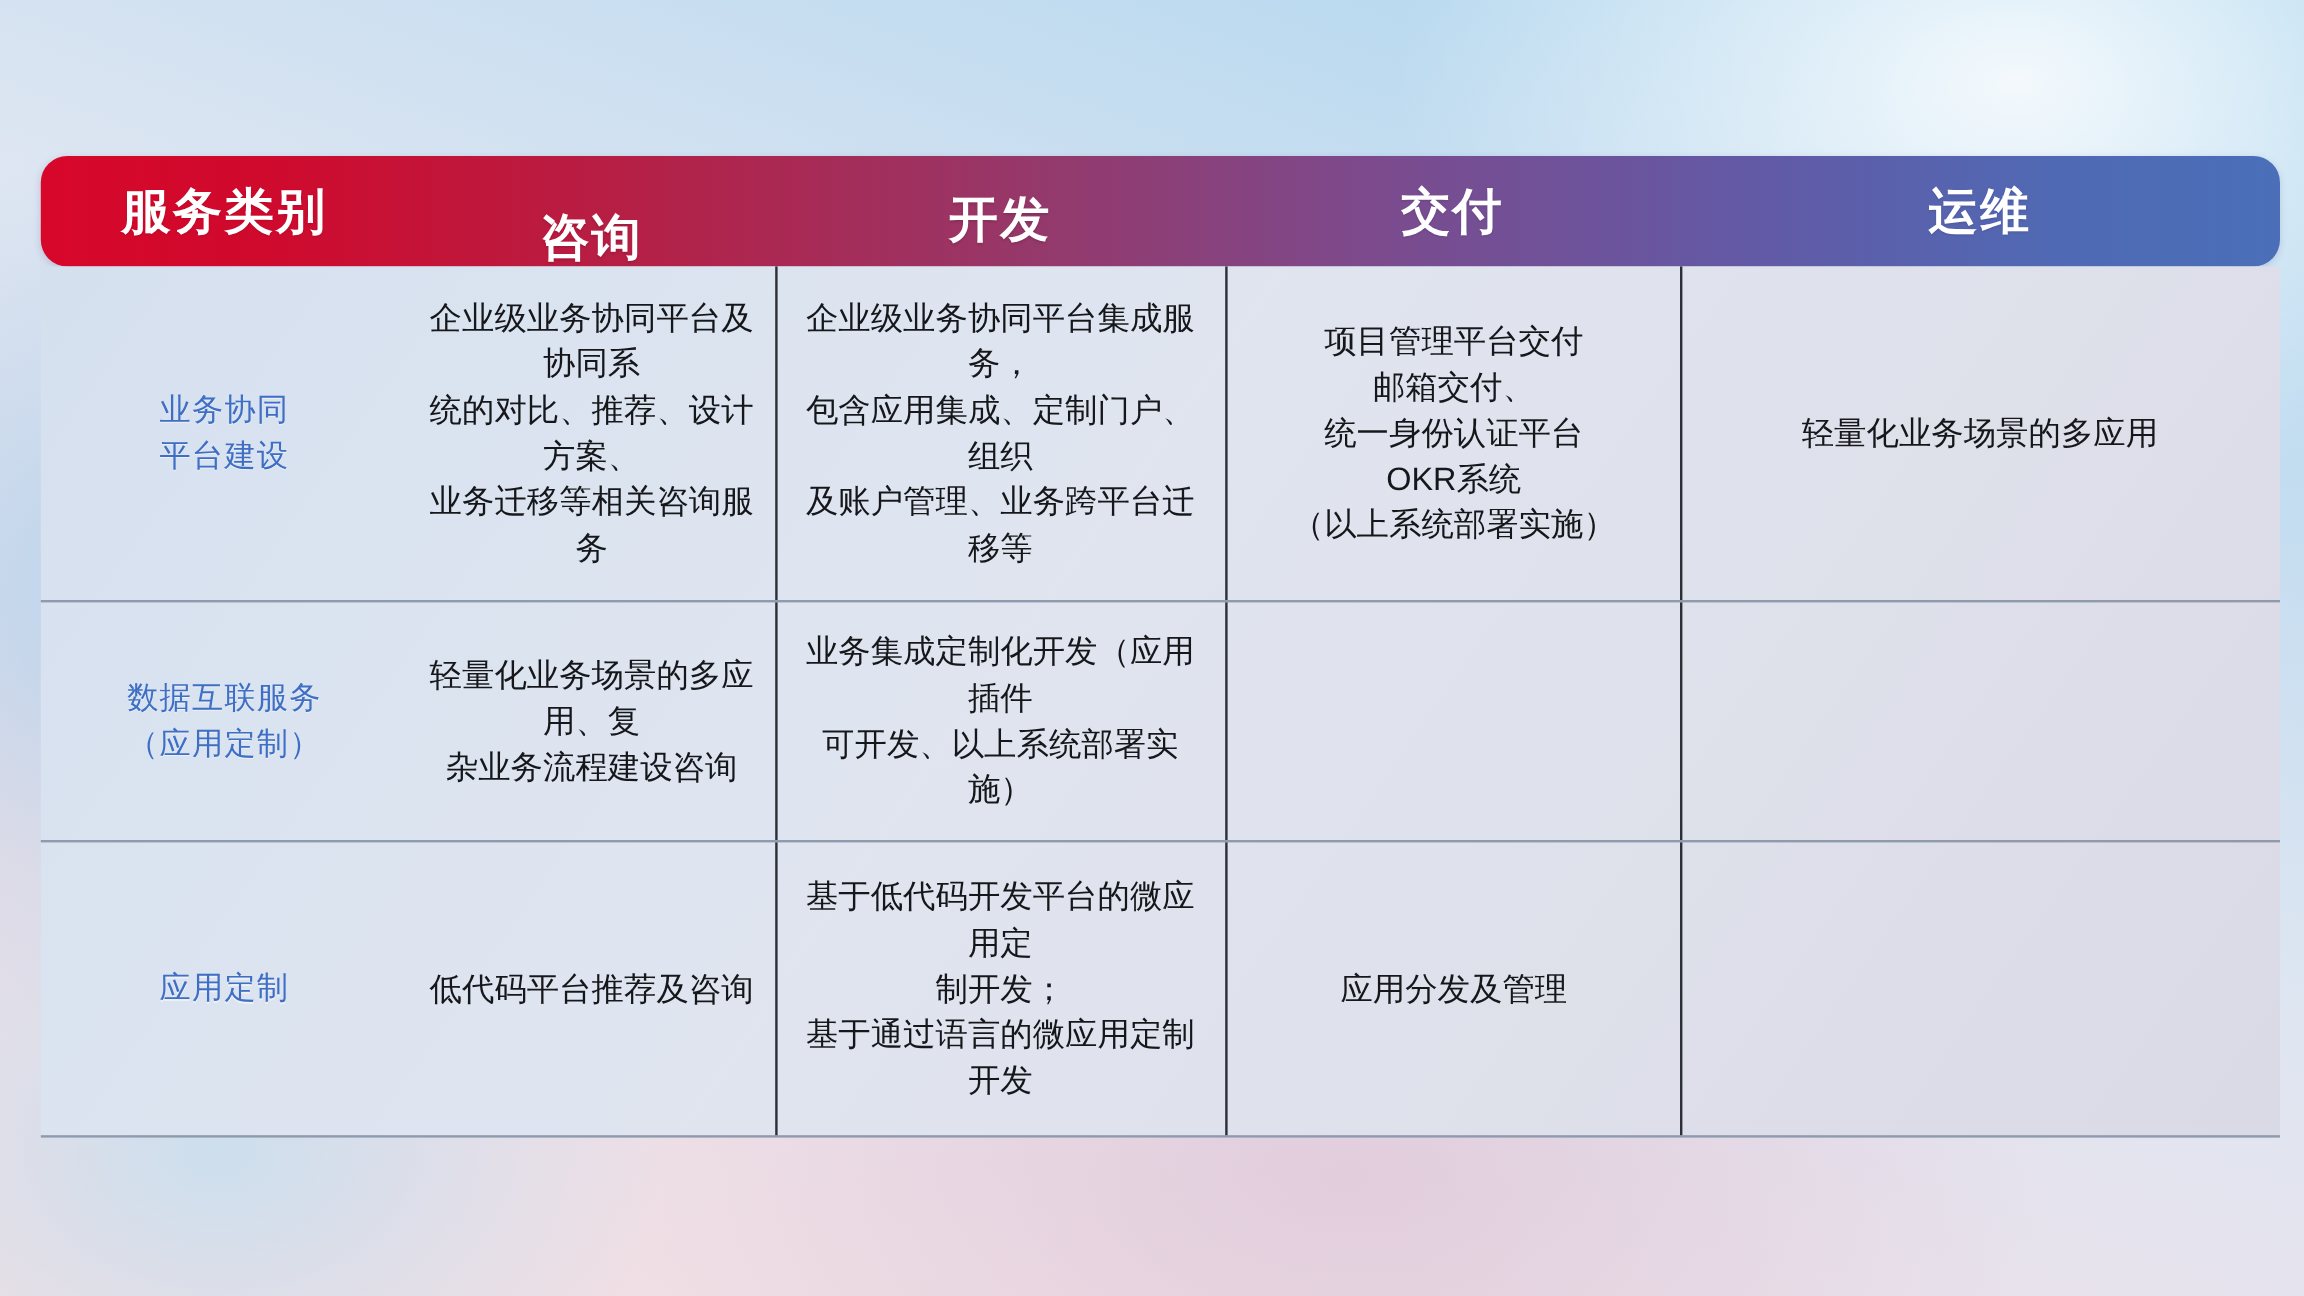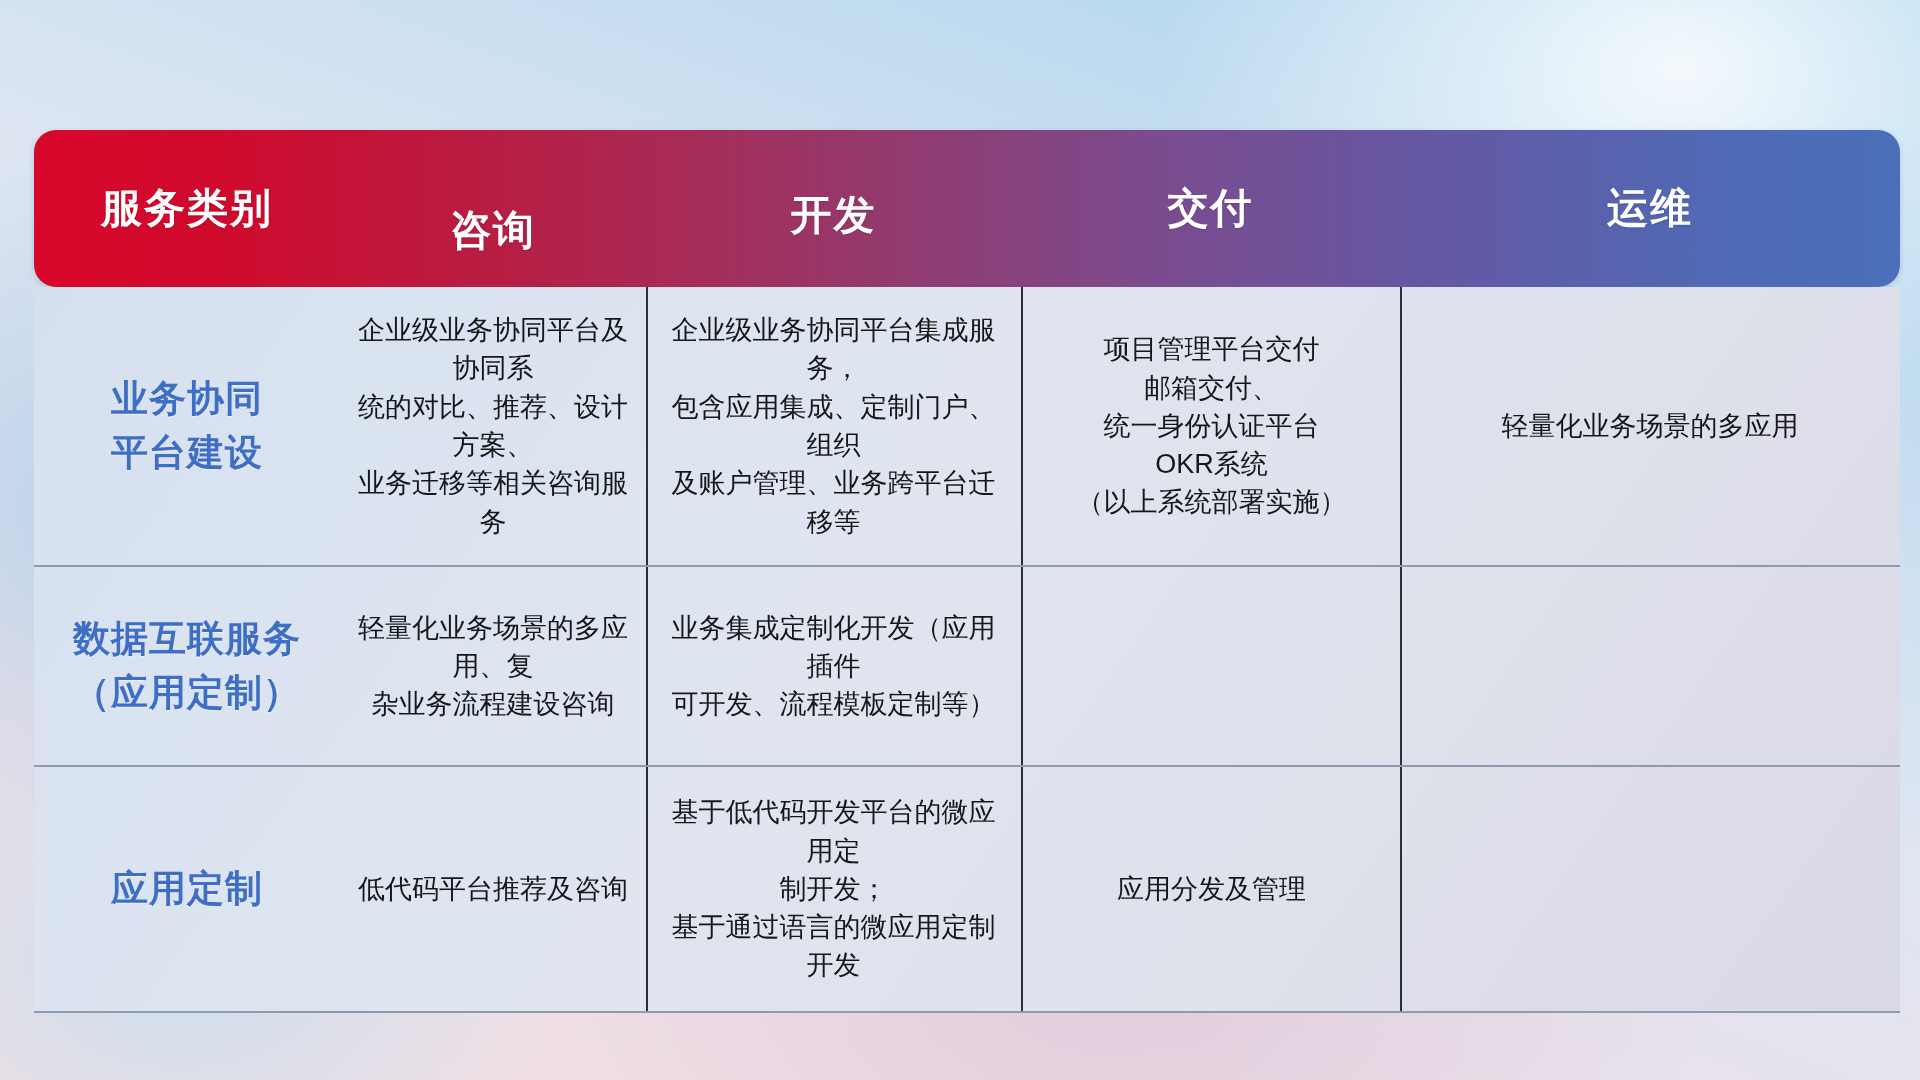--- a/index.html
+++ b/index.html
@@ -40,21 +40,21 @@
   
   #table-wrap{
     position:absolute;
     left:34px; top:130px;
     width:1866px; height:830px;
   }
 
   
   #table-header{
     position:relative;
-    height:157px;
+    height:92px;
     border-radius:22px;
     background:linear-gradient(90deg,
         #d7072a 0%,
         #cf0a2d 10%,
         #b61f45 26%,
         #96386a 44%,
         #7b4b8e 60%,
         #6359a5 76%,
         #5069b4 90%,
         #4a6fb8 100%);
@@ -107,22 +107,22 @@
   }
   .cell.divider-left::before{
     content:"";
     position:absolute;
     left:0; top:0; bottom:0;
     width:2px;
     background:#2b2f36;
   }
   .cat{
     color:#3f6fc4;
-    font-weight:bold;
-    font-size:37px;
+    font-weight:normal;
+    font-size:26px;
     letter-spacing:1px;
     line-height:1.45;
     text-shadow:0 1px 0 rgba(255,255,255,.5);
   }
 
   
   .c0{ width:16.4%; }
   .c1{ width:16.4%; }
   .c2{ width:20.1%; }
   .c3{ width:20.3%;padding-left:16px; }
@@ -176,21 +176,21 @@
 （以上系统部署实施）</div>
       <div class="cell c4 divider-left">轻量化业务场景的多应用</div>
     </div>
 
     <div class="row r2">
       <div class="cell c0 cat">数据互联服务
 （应用定制）</div>
       <div class="cell c1">轻量化业务场景的多应用、复
 杂业务流程建设咨询</div>
       <div class="cell c2 divider-left">业务集成定制化开发（应用插件
-可开发、流程模板定制等）</div>
+可开发、以上系统部署实施）</div>
       <div class="cell c3 divider-left"></div>
       <div class="cell c4 divider-left"></div>
     </div>
 
     <div class="row r3">
       <div class="cell c0 cat">应用定制</div>
       <div class="cell c1">低代码平台推荐及咨询</div>
       <div class="cell c2 divider-left">基于低代码开发平台的微应用定
 制开发；
 基于通过语言的微应用定制开发</div>

